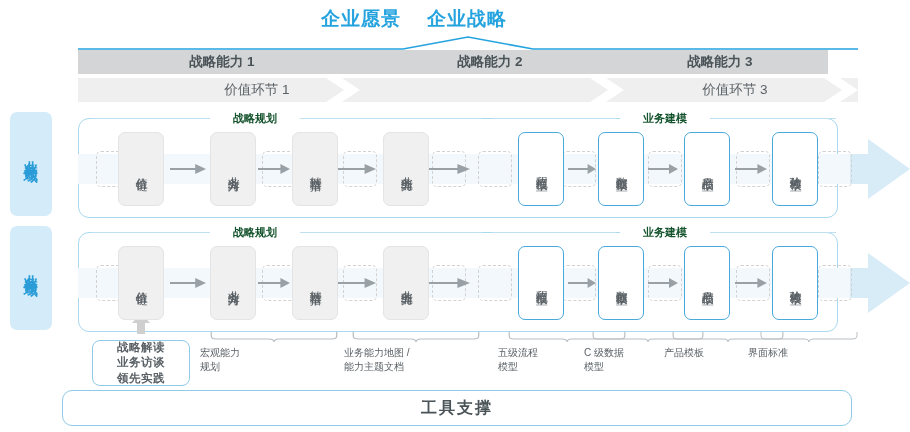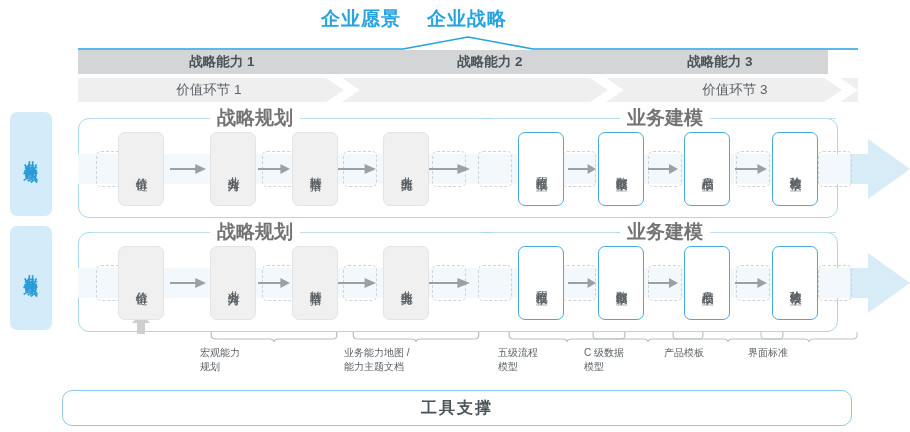--- a/index.html
+++ b/index.html
@@ -63,21 +63,21 @@
   }
   .band{               
     position:absolute;left:0;height:30px;background:#f2f8fc;
   }
   .band-arrow{position:absolute;height:60px;}
 
   
   .sec-cap{
     position:absolute;height:16px;background:#ffffff;
     display:flex;align-items:center;justify-content:center;
-    font-size:19px;font-weight:bold;color:#737373;white-space:nowrap;
+    font-size:11px;font-weight:bold;color:#14532d;white-space:nowrap;
     padding:0 6px;
   }
   .sec-line{position:absolute;height:1px;background:#bfe0f1;}
 
   
   .step{
     position:absolute;box-sizing:border-box;
     display:flex;align-items:center;justify-content:center;
     font-size:12px;line-height:1.12;letter-spacing:1px;
     writing-mode:vertical-rl;
@@ -136,21 +136,21 @@
       <div class="cap-cell" style="left: 270px; width: 284px;">
         <span>战略能力 2</span>
       </div>
       <div class="cap-cell" style="left: 534px; width: 216px;">
         <span>战略能力 3</span>
       </div>
     </div>
 
   <div class="vc-row">
     <div class="vc-bg"></div>
-  <div class="vc-label" style="left: 0px; width: 262px;">
+  <div class="vc-label" style="left: 0px; width: 262px; padding-left: 48px;">
         <span>价值环节 1</span>
       </div>
       <div class="vc-label" style="left: 534px; width: 246px;">
         <span>价值环节 3</span>
       </div>
       <svg class="vc-chev" viewBox="0 0 34 24" preserveAspectRatio="none" style="left: 248px;">
         <path d="M0,0 L16,0 L34,12 L16,24 L0,24 L18,12 Z" fill="#ffffff"></path>
       </svg>
       <svg class="vc-chev" viewBox="0 0 34 24" preserveAspectRatio="none" style="left: 512px;">
         <path d="M0,0 L16,0 L34,12 L16,24 L0,24 L18,12 Z" fill="#ffffff"></path>
@@ -164,20 +164,25 @@
     <div class="vtext">业务领域 1</div>
   </div>
   <div class="domain-tab" style="top:226px;height:104px;">
     <div class="vtext">业务领域 2</div>
   </div>
 
   <div class="row-box" style="top:118px;height:100px;"></div>
 
   <div class="row-box" style="top:232px;height:100px;"></div>
 
+  <div class="toolbox" style="left:92px;top:340px;width:98px;height:46px;">
+    <div>战略解读</div>
+    <div>业务访谈</div>
+    <div>领先实践</div>
+  </div>
   <svg class="up-arrow" style="left:130px;top:312px;" viewBox="0 0 22 22">
     <path d="M11,1 L20,11 L15,11 L15,22 L7,22 L7,11 L2,11 Z" fill="#cfcfcf"></path>
   </svg>
 
   <div class="tool-band">
     <span>工具支撑</span>
   </div>
 
 <div class="band" style="left: 78px; top: 154px; width: 762px;"></div>
     <svg class="band-arrow" viewBox="0 0 72 60" style="left: 838px; top: 139px; width: 72px;">

